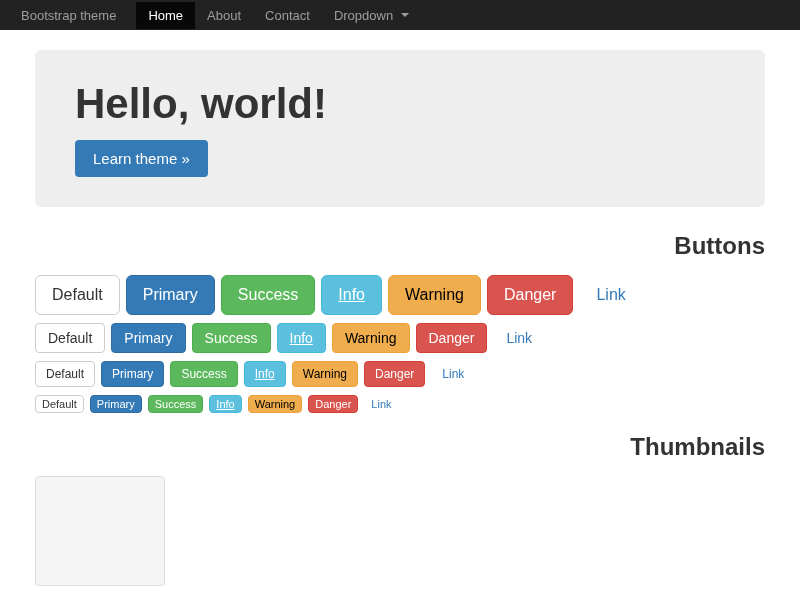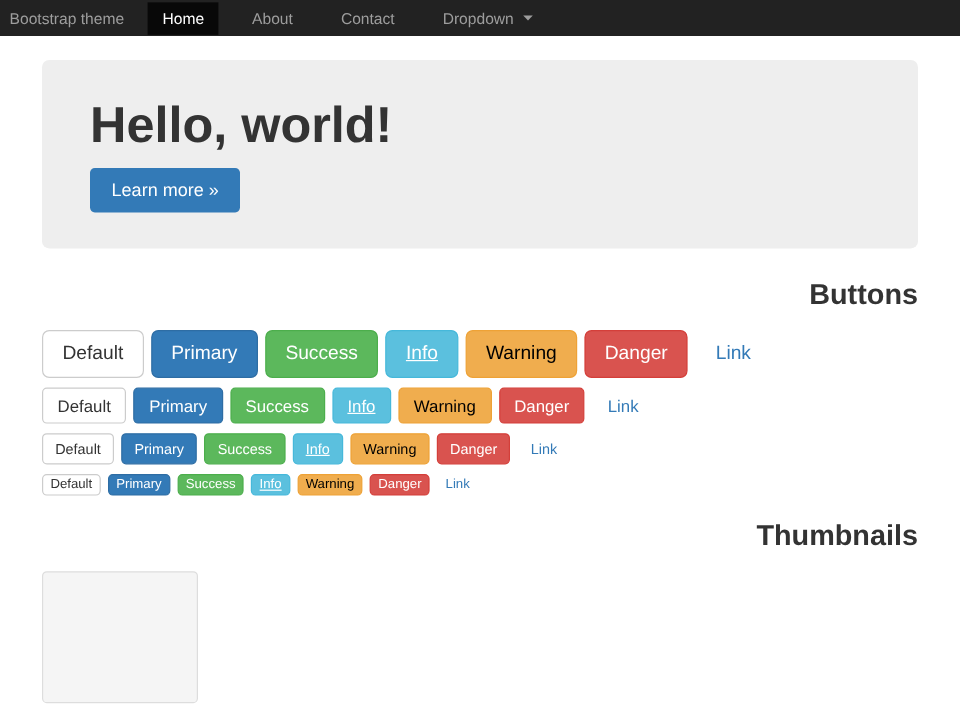--- a/index.html
+++ b/index.html
@@ -4,31 +4,31 @@
   <style>
     * { box-sizing: border-box; margin: 0; padding: 0; }
     body { font-family: "Helvetica Neue", Helvetica, Arial, sans-serif; font-size: 14px; color: #333; background: #fff; }
 
     
     .navbar {
       background-color: #222;
       height: 30px;
       display: flex;
       align-items: center;
-      padding: 0 8px;
+      padding: 0 21px;
     }
     .navbar-brand {
       color: #9d9d9d;
       font-size: 13px;
       margin-right: 20px;
       text-decoration: none;
     }
     .nav-items {
       display: flex;
-      gap: 16px;
+      gap: 0;
     }
     .nav-item {
       color: #9d9d9d;
       font-size: 13px;
       padding: 6px 12px;
       cursor: pointer;
       text-decoration: none;
     }
     .nav-item.active {
       background-color: #080808;
@@ -175,21 +175,21 @@
     <a class="nav-item nav-dropdown">
       Dropdown&nbsp;<span class="caret"></span>
     </a>
   </div>
 </nav>
 
 <div class="container">
 
   <div class="jumbotron">
     <h1>Hello, world!</h1>
-    <button class="btn-learn">Learn more »</button>
+    <button class="btn-learn">Learn theme »</button>
   </div>
 
   <div class="buttons-section">
     <h2 class="section-title">Buttons</h2>
 
     <div class="btn-row">
       <button class="btn btn-default btn-lg">Default</button>
       <button class="btn btn-primary btn-lg">Primary</button>
       <button class="btn btn-success btn-lg">Success</button>
       <button class="btn btn-info btn-lg">Info</button>

